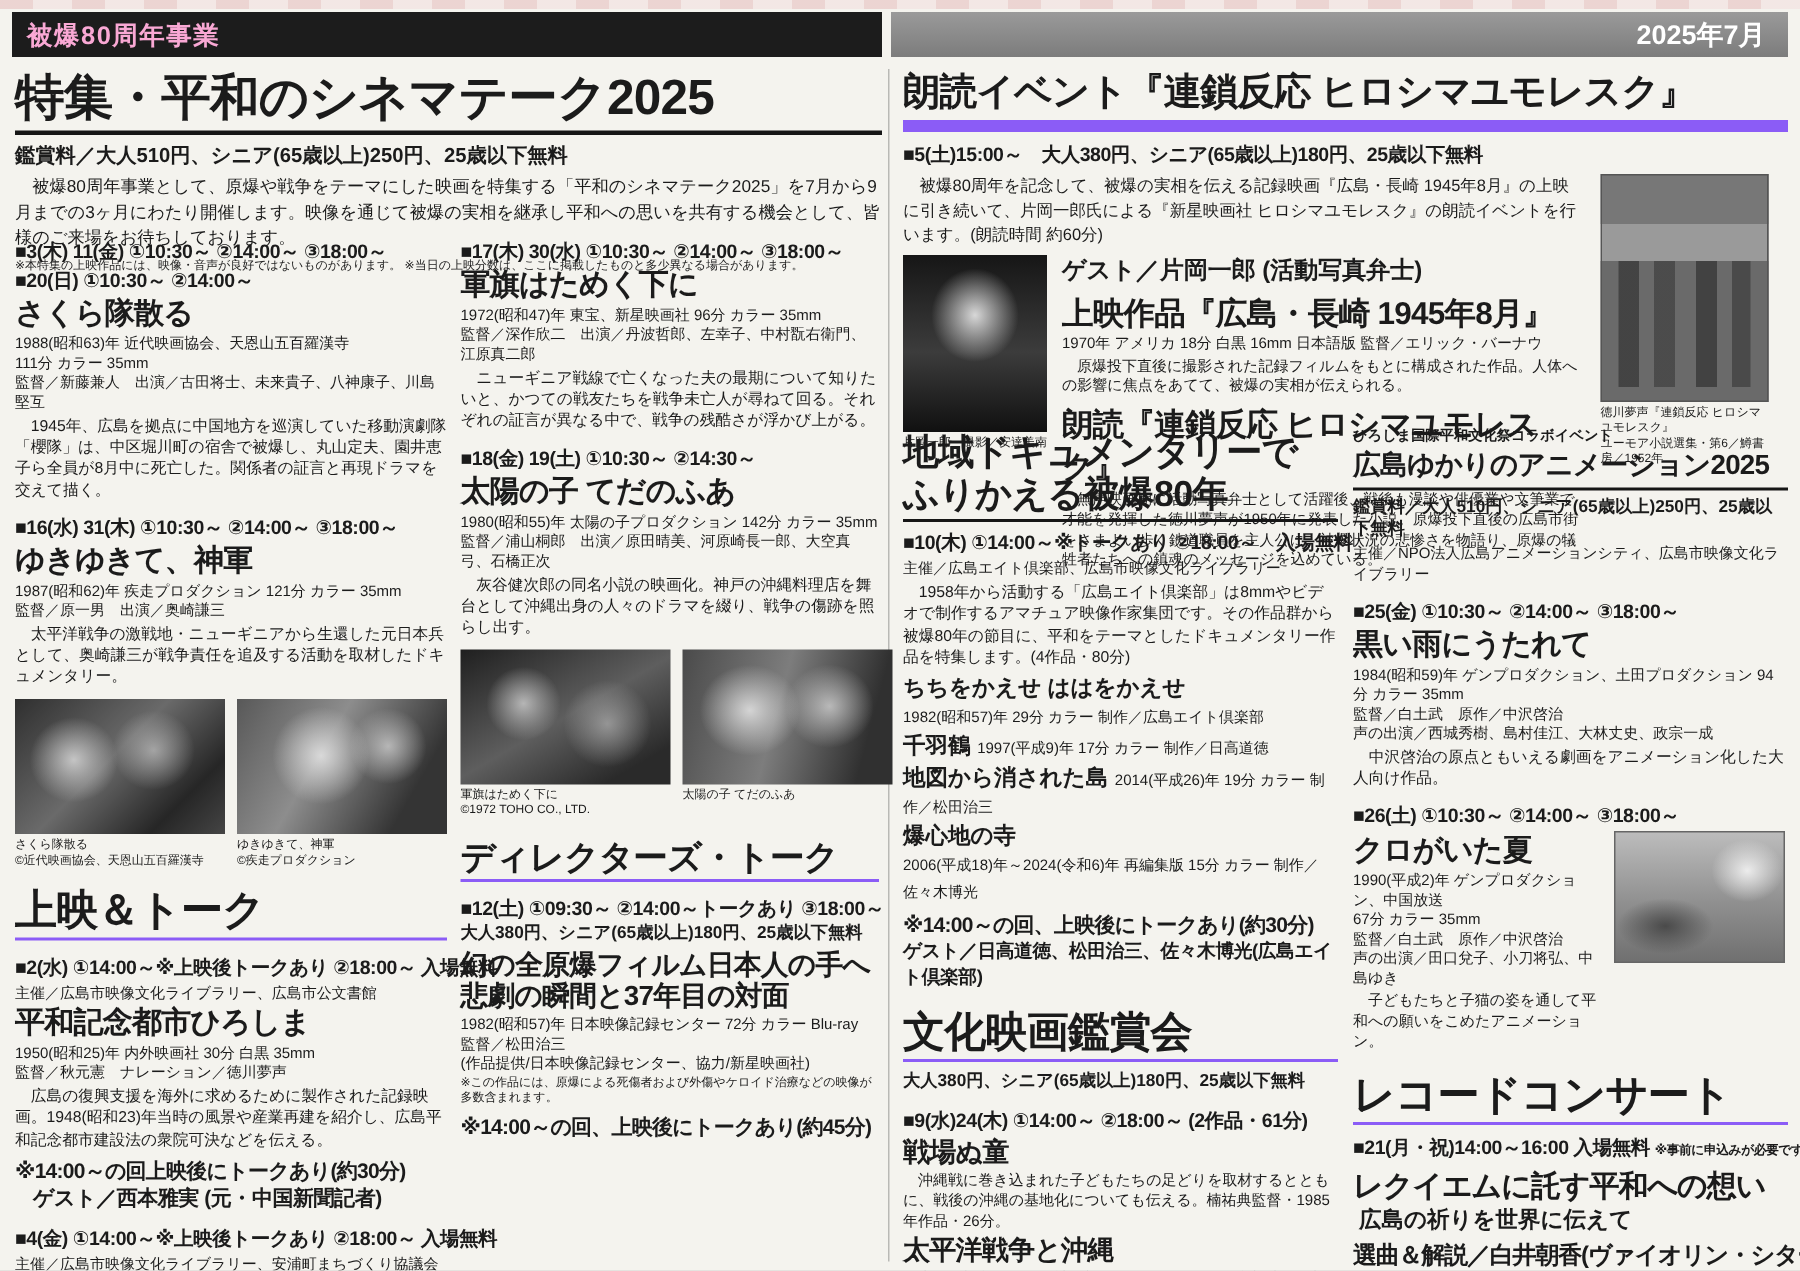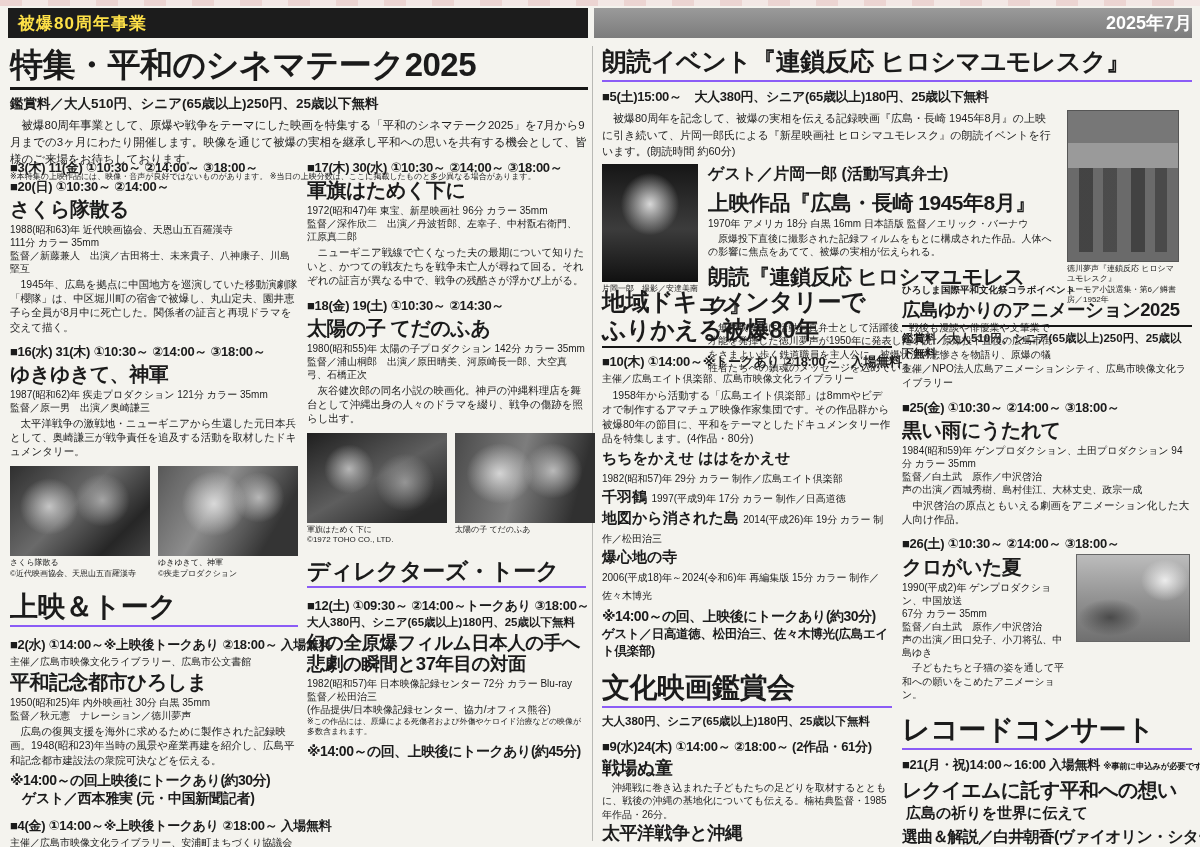--- a/index.html
+++ b/index.html
@@ -4,36 +4,36 @@
 <style>
   * { box-sizing: border-box; margin: 0; padding: 0; }
   html,body { background:#d8d8d4; }
   body { font-family: "Liberation Sans", "DejaVu Sans", sans-serif; }
   .page { position:relative; width:1200px; height:847px; background:#f4f3ee; overflow:hidden; color:#1b1b1b; }
   .scan-edge { position:absolute; left:0; top:0; width:1200px; height:6px;
     background:repeating-linear-gradient(90deg,#e4b6b6 0 22px,#f2dcdc 22px 48px); opacity:.5; }
 
   
   .bar { position:absolute; top:8px; height:30px; display:flex; align-items:center; }
-  .bar-left { left:8px; width:580px; background:#1c1c1c; color:#fde047; padding-left:10px;
+  .bar-left { left:8px; width:580px; background:#1c1c1c; color:#f9a8d4; padding-left:10px;
     font-size:17px; font-weight:700; letter-spacing:1px; }
   .bar-right { left:594px; width:598px; background:linear-gradient(180deg,#9a9a9a,#7c7c7c);
-    color:#fff; justify-content:flex-end; padding-right:0; font-size:18px; font-weight:700; }
+    color:#fff; justify-content:flex-end; padding-right:15px; font-size:18px; font-weight:700; }
   .vdivider { position:absolute; left:592px; top:46px; width:1px; height:795px; background:#b9b9b5; }
 
   section { position:absolute; }
   #cine  { left:10px;  top:46px;  width:578px; }
   #colA  { left:10px;  top:150px; width:288px; }
   #colB  { left:307px; top:150px; width:279px; }
   #reading { left:602px; top:46px; width:590px; }
   #colC  { left:602px; top:284px; width:290px; }
   #colD  { left:902px; top:284px; width:290px; }
 
   .h1  { font-size:33px; font-weight:900; letter-spacing:-.5px; border-bottom:3px solid #161616; padding-bottom:3px; line-height:1.15; }
-  .h1b { font-size:25px; font-weight:900; letter-spacing:-.5px; border-bottom:2px solid #8b5cf6; padding-bottom:4px; line-height:1.2; }
+  .h1b { font-size:25px; font-weight:900; letter-spacing:-.5px; border-bottom:8px solid #8b5cf6; padding-bottom:4px; line-height:1.2; }
   .h2  { font-size:28px; font-weight:900; letter-spacing:-.5px; border-bottom:2px solid #8b5cf6; padding-bottom:2px; margin:12px 0 6px; line-height:1.15; }
   .h2-sm { font-size:23px; }
   .h3-2line { font-size:24px; font-weight:900; letter-spacing:-.5px; border-bottom:2px solid #161616; padding-bottom:3px; margin-bottom:5px; line-height:1.15; }
 
   .price { font-size:13.5px; font-weight:700; margin-top:5px; }
   .intro { font-size:11.5px; line-height:1.5; margin-top:4px; }
   .tiny  { font-size:8px; margin-top:2px; color:#222; }
 
   .dates { font-size:13px; font-weight:700; margin-top:9px; white-space:nowrap; letter-spacing:-.3px; }
   .dates.cont { margin-top:1px; }
@@ -185,21 +185,21 @@
     </div>
 
     <h2 class="h2 h2-sm">ディレクターズ・トーク</h2>
     <div class="event">
       <p class="dates">■12(土) ①09:30～ ②14:00～トークあり ③18:00～</p>
       <p class="specs" style="font-size:11.5px;font-weight:700">大人380円、シニア(65歳以上)180円、25歳以下無料</p>
       <h3 class="ftitle ftitle-sm" style="margin-bottom:0">幻の全原爆フィルム日本人の手へ</h3>
       <h3 class="ftitle ftitle-sm" style="margin-top:0">悲劇の瞬間と37年目の対面</h3>
       <p class="specs">1982(昭和57)年 日本映像記録センター 72分 カラー Blu-ray</p>
       <p class="specs">監督／松田治三</p>
-      <p class="specs">(作品提供/日本映像記録センター、協力/オフィス熊谷)</p>
+      <p class="specs">(作品提供/日本映像記録センター、協力/新星映画社)</p>
       <p class="note-sm">※この作品には、原爆による死傷者および外傷やケロイド治療などの映像が多数含まれます。</p>
       <p class="talk-note">※14:00～の回、上映後にトークあり(約45分)</p>
 
     </div>
   </section>
 
   <section id="reading">
     <h1 class="h1b">朗読イベント『連鎖反応 ヒロシマユモレスク』</h1>
     <p class="dates" style="margin-top:6px">■5(土)15:00～　大人380円、シニア(65歳以上)180円、25歳以下無料</p>
     <div class="r-flex">

